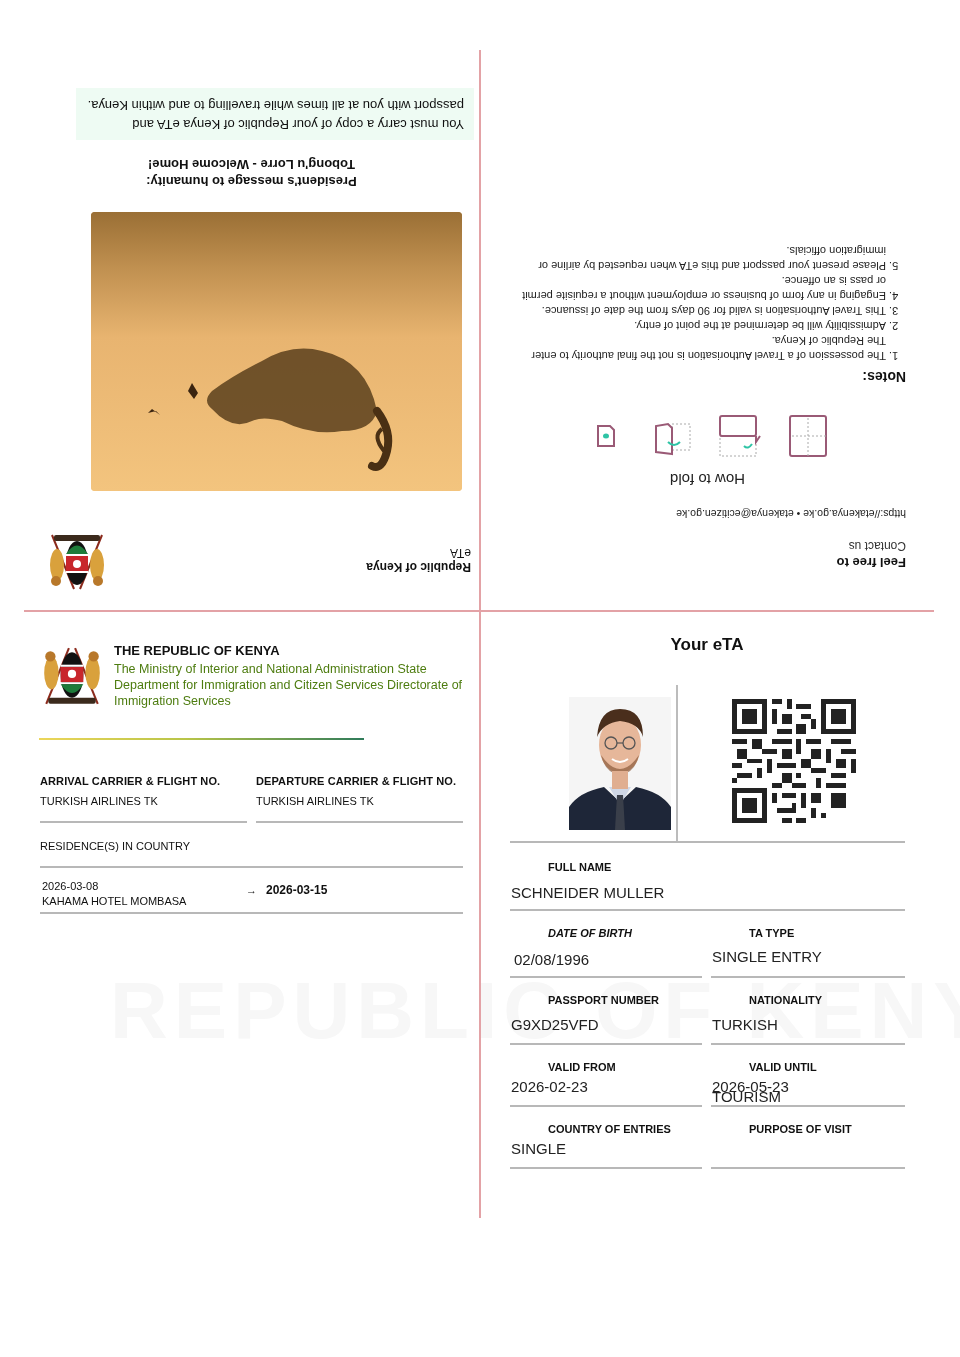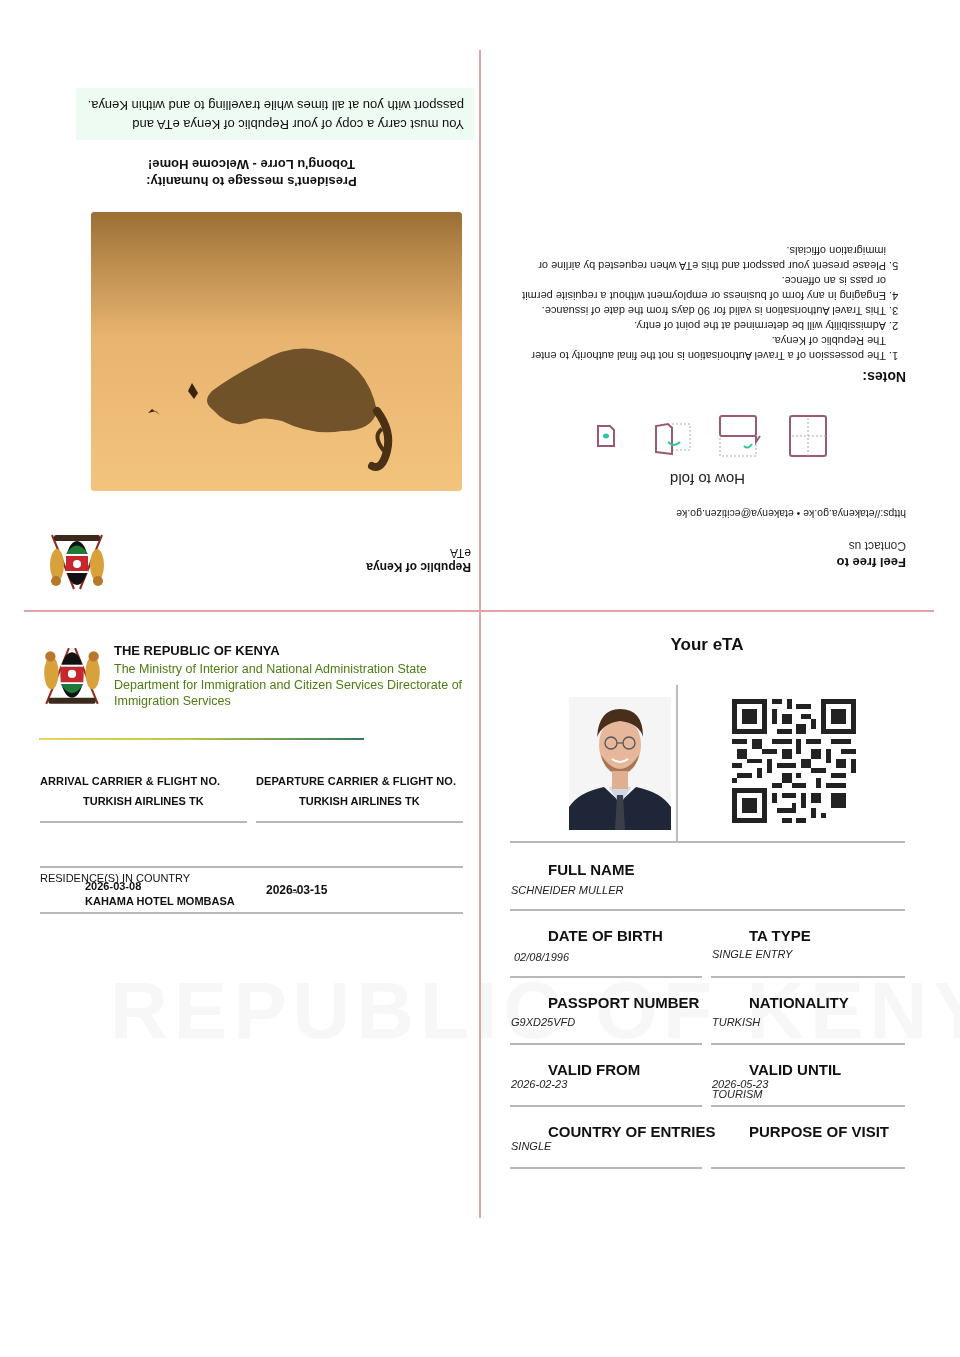--- a/index.html
+++ b/index.html
@@ -49,31 +49,31 @@
   .tr-inner .notes-title { position: absolute; left: 28px; top: 225px; font-weight: bold; font-size: 14px; }
   .tr-inner .notes-list { position: absolute; left: 28px; top: 247px; width: 370px; margin: 0; padding-left: 20px; font-size: 11px; line-height: 15px; color: #222; }
 
   
   .crest { position: absolute; left: 38px; top: 640px; width: 68px; height: 70px; }
   .gov-title { position: absolute; left: 114px; top: 643px; font-size: 13px; font-weight: bold; }
   .gov-sub { position: absolute; left: 114px; top: 661px; width: 360px; font-size: 12.5px; line-height: 16px; color: #4d7c0f; }
   .accent-bar { position: absolute; left: 39px; top: 738px; width: 325px; height: 2px;
     background: linear-gradient(90deg, #ecd65a 0%, #b9c548 45%, #2f7b5a 100%); }
   .lbl { font-size: 11px; font-weight: bold; color: #111; letter-spacing: 0.1px; }
-  .val { font-size: 11px; color: #111; margin-top: 32px; }
-  .val-b { font-size: 11px; color: #111; font-weight: bold; margin-left: 43px; }
+  .val { font-size: 11px; color: #111; }
+  .val-b { font-size: 11px; color: #111; font-weight: normal; }
   .rule { position: absolute; height: 2px; background: #b8b8b8; }
 
   
   .your-eta { position: absolute; left: 480px; top: 635px; width: 454px; text-align: center; font-weight: bold; font-size: 17px; }
   .portrait { position: absolute; left: 569px; top: 697px; width: 102px; height: 133px; background: #f4f4f4; overflow: hidden; }
   .col-div { position: absolute; left: 676px; top: 685px; width: 1.5px; height: 156px; background: #bcbcbc; }
   .qr { position: absolute; left: 732px; top: 699px; width: 124px; height: 124px; }
-  .fld-lbl { position: absolute; font-size: 15px; font-weight: bold; padding-left: 37px; }
-  .fld-val { position: absolute; font-size: 11px; color: #222; font-style: italic; }
+  .fld-lbl { position: absolute; font-size: 11px; font-weight: bold; padding-left: 37px; }
+  .fld-val { position: absolute; font-size: 15px; color: #222; }
 </style>
 </head>
 <body>
 
 <div class="watermark">REPUBLIC OF KENYA</div>
 
 <div class="vline"></div>
 <div class="hline"></div>
 
 <div class="tl-panel">
@@ -288,21 +288,21 @@
         <rect x="13" y="24" width="2" height="1"></rect>
     </g>
   </svg>
 </div>
 <div class="rule" style="left:510px; top:841px; width:395px;"></div>
 
 <div class="fld-lbl" style="left:511px; top:861px;">FULL NAME</div>
 <div class="fld-val" style="left:511px; top:884px;">SCHNEIDER MULLER</div>
 <div class="rule" style="left:510px; top:909px; width:395px;"></div>
 
-<div class="fld-lbl" style="left:511px; top:927px;">DATE OF BIRTH</div>
+<div class="fld-lbl" style="left:511px; top:927px;font-style:italic;">DATE OF BIRTH</div>
 <div class="fld-val" style="left:514px; top:951px;">02/08/1996</div>
 <div class="fld-lbl" style="left:712px; top:927px;">TA TYPE</div>
 <div class="fld-val" style="left:712px; top:948px;text-align:center;">SINGLE ENTRY</div>
 <div class="rule" style="left:510px; top:976px; width:192px;"></div>
 <div class="rule" style="left:711px; top:976px; width:194px;"></div>
 
 <div class="fld-lbl" style="left:511px; top:994px;">PASSPORT NUMBER</div>
 <div class="fld-val" style="left:511px; top:1016px;">G9XD25VFD</div>
 <div class="fld-lbl" style="left:712px; top:994px;text-align:right;">NATIONALITY</div>
 <div class="fld-val" style="left:712px; top:1016px;">TURKISH</div>

